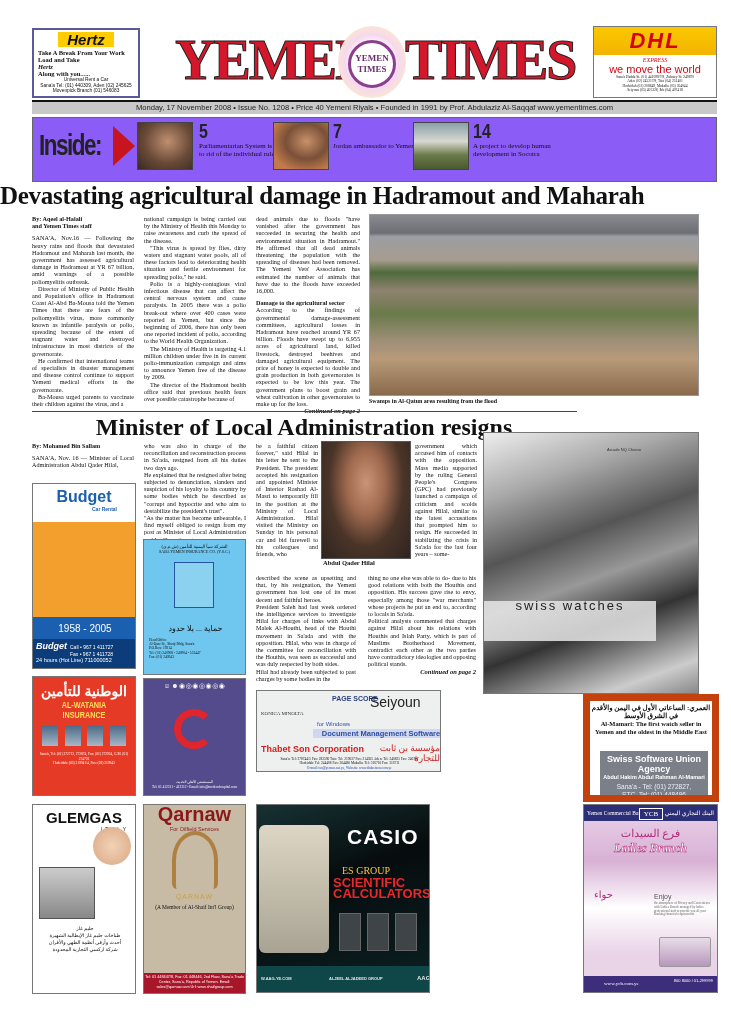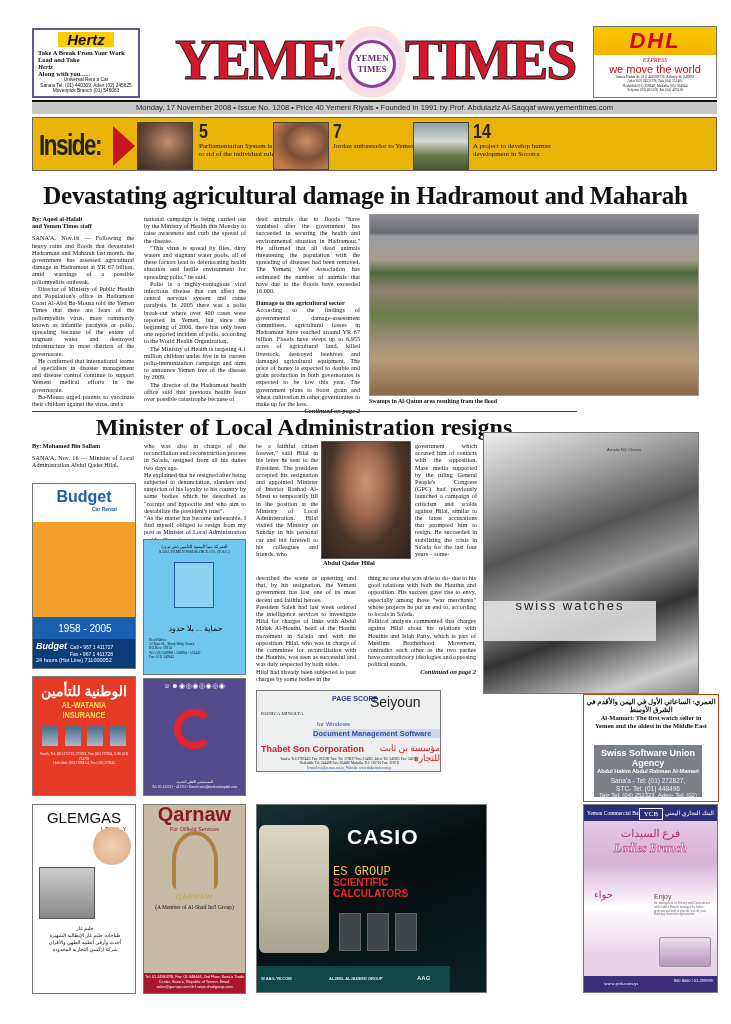--- a/index.html
+++ b/index.html
@@ -14,46 +14,46 @@
 #mast-times{left:405px;top:30px;font-family:"Liberation Serif",serif;font-weight:bold;font-size:56px;color:#d4172b;letter-spacing:-2px;line-height:60px;-webkit-text-stroke:1px #222}
 #emblem{left:338px;top:26px;width:68px;height:72px;border-radius:50%;background:radial-gradient(circle,#fff 35%,#f6d8ee 55%,#fbe6d0 75%,#fff 100%)}
 #emblem .ring{position:absolute;left:10px;top:14px;width:48px;height:48px;border-radius:50%;border:3px solid #8b3f8f;background:#fff;text-align:center;font-size:9px;font-weight:bold;color:#6b2d6f;line-height:11px;padding-top:10px}
 #dhl{left:593px;top:26px;width:124px;height:72px;border:1px solid #777;background:#fff}
 #dhl .top{background:linear-gradient(#f9c800,#f4b400);height:28px;text-align:center;font-family:"Liberation Sans",sans-serif;font-weight:bold;font-style:italic;color:#d40511;font-size:22px;line-height:28px;letter-spacing:2px}
 #dhl .exp{text-align:center;font-size:6px;font-style:italic;color:#d40511;margin-top:2px}
 #dhl .slogan{text-align:center;font-family:"Liberation Sans",sans-serif;color:#d40511;font-size:11px;line-height:12px}
 #dhl .addr{text-align:center;font-size:3.6px;line-height:4.3px}
 #dateline{left:32px;top:100px;width:685px;height:14px;background:#c8c8c8;border-top:2px solid #111;font-family:"Liberation Sans",sans-serif;font-size:7.6px;line-height:12px;text-align:center;color:#222}
 
-#inside{left:32px;top:117px;width:685px;height:54px;background:#eab308;border:1px solid #666}
+#inside{left:32px;top:117px;width:685px;height:65px;background:#8b5cf6;border:1px solid #666}
 #inside .lbl{position:absolute;left:6px;top:10px;font-family:"Liberation Sans",sans-serif;font-weight:bold;font-size:30px;letter-spacing:-2px;transform:scaleX(.75);transform-origin:left;color:#222}
 #inside .arrow{position:absolute;left:80px;top:8px;width:0;height:0;border-top:20px solid transparent;border-bottom:20px solid transparent;border-left:22px solid #c8141e}
 .ins-item{position:absolute;top:4px}
 .ins-item .ph{position:absolute;top:0;width:56px;height:48px;border:1px solid #444}
 .ins-item .num{position:absolute;top:-2px;font-family:"Liberation Sans",sans-serif;font-weight:bold;font-size:20px;color:#222;transform:scaleX(.8);transform-origin:left}
 .ins-item .txt{position:absolute;top:20px;font-size:7px;line-height:8.2px;width:110px}
 
-#h1{left:0;top:182px;width:731px;text-align:center;font-weight:bold;font-size:25px;letter-spacing:-.3px}
+#h1{left:0;top:182px;width:731px;text-align:left;font-weight:bold;font-size:25px;letter-spacing:-.3px}
 .col{position:absolute;font-size:6.2px;line-height:7.2px;text-align:justify}
 .col p{text-indent:6px}
 .byline{font-weight:bold}
 #flood-photo{left:369px;top:214px;width:330px;height:182px;background:linear-gradient(180deg,#8a8a92 0%,#6d6e74 10%,#9a9ea4 12%,#a89c8e 25%,#4f6a3c 32%,#8f8270 42%,#6a7a4a 55%,#9e8f78 70%,#b89a78 80%,#8a6a4c 100%);border:1px solid #999}
 #flood-cap{left:369px;top:398px;font-size:6px;font-weight:bold}
 #hr1{left:32px;top:411px;width:545px;height:1px;background:#444}
 #h2{left:30px;top:414px;width:548px;text-align:center;font-weight:bold;font-size:24px}
 
 #hilal-photo{left:321px;top:441px;width:90px;height:118px;background:radial-gradient(ellipse at 50% 35%,#c99478 0%,#a06a4f 30%,#4a3428 60%,#2d2420 100%);border:1px solid #555}
 #hilal-cap{left:323px;top:559px;font-size:6.5px;font-weight:bold}
 
 .ad{position:absolute;overflow:hidden;border:1px solid #777}
 #balmain{left:483px;top:432px;width:216px;height:262px;background:linear-gradient(160deg,#eee 0%,#aaa 20%,#555 40%,#999 55%,#333 70%,#ccc 90%,#888 100%)}
 #balmain .brand{position:absolute;left:0;top:168px;width:172px;height:40px;background:rgba(230,230,230,.85);text-align:center;font-family:"Liberation Serif",serif;font-size:24px;letter-spacing:1px;line-height:26px;color:#222}
 #balmain .sub{font-family:"Liberation Sans",sans-serif;font-size:13px;letter-spacing:2px;line-height:10px}
 #balmain .arcade{position:absolute;left:123px;top:14px;font-family:"Liberation Sans",sans-serif;font-size:4px;color:#333}
-#swiss{left:583px;top:694px;width:136px;height:108px;border:1px solid #c2410c;background:#fff}
+#swiss{left:583px;top:694px;width:136px;height:108px;border:7px solid #c2410c;background:#fff}
 #swiss .ar{font-size:7px;text-align:center;font-weight:bold;direction:rtl;margin-top:3px}
 #swiss .en{font-size:6.5px;line-height:7.5px;text-align:center;font-weight:bold}
 #swiss .box{position:absolute;left:10px;top:50px;width:108px;height:52px;background:#7b7f88;color:#fff;font-family:"Liberation Sans",sans-serif;text-align:center}
 #swiss .box .t{font-weight:bold;font-size:9px;line-height:10px;margin-top:3px}
 #swiss .box .s{font-weight:bold;font-size:5.5px}
 #swiss .box .c{font-size:6.5px;line-height:7.5px;margin-top:3px;color:#eef}
 #budget{left:32px;top:483px;width:104px;height:186px;background:#f29f2e}
 #budget .hd{background:#fff;height:38px;text-align:center;color:#1b5fb0;font-family:"Liberation Sans",sans-serif;font-weight:bold;font-size:16px;padding-top:4px}
 #budget .hd span{display:block;font-size:5px;color:#1b5fb0;text-align:right;padding-right:18px}
 #budget .fifty{position:absolute;left:8px;top:38px;font-family:"Liberation Sans",sans-serif;font-weight:bold;font-size:78px;color:#fff;letter-spacing:-8px;line-height:100px}
@@ -74,44 +74,44 @@
 #watania .small{font-size:3.5px;line-height:4.5px;padding:0 2px}
 #hospital{left:143px;top:678px;width:103px;height:118px;background:#534b8c;color:#fff}
 #hospital .icons{font-size:7px;text-align:center;letter-spacing:.5px;margin-top:3px}
 #hospital .crescent{position:absolute;left:30px;top:30px;width:40px;height:40px;border-radius:50%;border:7px solid #e0252c;border-right-color:transparent}
 #hospital .small{position:absolute;bottom:6px;width:100%;font-size:3.5px;text-align:center;line-height:4.3px}
 #thabet{left:256px;top:690px;width:185px;height:82px;background:#eef0f0}
 #thabet .pg{position:absolute;left:75px;top:4px;font-family:"Liberation Sans",sans-serif;font-size:7px;color:#2b3e7a;font-weight:bold;line-height:7px}
 #thabet .ww{position:absolute;left:113px;top:3px;font-family:"Liberation Sans",sans-serif;font-size:14px;color:#222}
 #thabet .km{position:absolute;left:4px;top:20px;font-size:5px;color:#333}
 #thabet .fw{position:absolute;left:60px;top:30px;font-family:"Liberation Sans",sans-serif;font-size:6px;color:#2f4fa0}
-#thabet .dms{position:absolute;left:56px;top:38px;width:136px;background:#cfd8f0;font-family:"Liberation Sans",sans-serif;font-size:7.5px;color:#2f4fa0;font-weight:bold;}
+#thabet .dms{position:absolute;left:56px;top:38px;width:136px;background:#cfd8f0;font-family:"Liberation Sans",sans-serif;font-size:7.5px;color:#2f4fa0;font-weight:bold;text-align:center}
 #thabet .corp{position:absolute;left:4px;top:53px;font-family:"Liberation Sans",sans-serif;font-size:9px;color:#d21e1e;font-weight:bold}
 #thabet .corp-ar{position:absolute;left:120px;top:52px;font-size:9px;color:#d21e1e;direction:rtl}
 #thabet .tel{position:absolute;left:2px;top:66px;width:181px;font-size:3.5px;line-height:4.3px;text-align:center}
 #thabet .tel .em{color:#1a3fb0}
 #glem{left:32px;top:804px;width:104px;height:190px;background:#fff}
-#glem .logo{font-family:"Liberation Sans",sans-serif;font-weight:normal;font-size:15px;text-align:center;margin-top:4px}
+#glem .logo{font-family:"Liberation Sans",sans-serif;font-weight:bold;font-size:15px;text-align:center;margin-top:4px}
 #glem .it{font-family:"Liberation Sans",sans-serif;font-size:5px;letter-spacing:3px;text-align:right;padding-right:6px}
 #glem .stove{position:absolute;left:6px;top:62px;width:56px;height:52px;background:linear-gradient(#ccc,#888);border:1px solid #555}
 #glem .chef{position:absolute;left:60px;top:22px;width:38px;height:38px;border-radius:50%;background:radial-gradient(#f2d2b6,#d9a784)}
 #glem .ar{position:absolute;left:4px;top:120px;width:96px;font-size:5px;text-align:center;line-height:7px;direction:rtl}
 #qarnaw{left:143px;top:804px;width:103px;height:190px;background:#c7bba5}
 #qarnaw .logo{font-family:"Liberation Sans",sans-serif;font-weight:bold;font-size:20px;color:#8a1a1a;text-align:center;margin-top:-2px}
 #qarnaw .sub{font-family:"Liberation Sans",sans-serif;font-size:5.5px;color:#8a1a1a;text-align:center}
 #qarnaw .mark{position:absolute;left:28px;top:26px;width:46px;height:58px;border:4px solid #b08040;border-radius:50% 50% 10% 10%;border-bottom:none}
 #qarnaw .name{position:absolute;top:88px;width:100%;font-family:"Liberation Sans",sans-serif;font-size:7px;color:#c8a050;letter-spacing:1px;text-align:center}
 #qarnaw .mem{position:absolute;top:99px;width:100%;font-size:5.5px;text-align:center}
 #qarnaw .body{position:absolute;top:112px;width:100%;font-family:"Liberation Sans",sans-serif;font-size:7.5px;line-height:10.5px;text-align:center}
 #qarnaw .ft{position:absolute;bottom:0;width:100%;height:20px;background:#a8162a;color:#fff;font-family:"Liberation Sans",sans-serif;font-size:3.8px;line-height:4.8px;text-align:center;padding-top:2px}
-#casio{left:256px;top:804px;width:231px;height:189px;background:linear-gradient(160deg,#173234 0%,#070c0e 40%,#0b2123 100%)}
+#casio{left:256px;top:804px;width:174px;height:189px;background:linear-gradient(160deg,#173234 0%,#070c0e 40%,#0b2123 100%)}
 #casio .calc{position:absolute;left:2px;top:20px;width:70px;height:128px;background:linear-gradient(#ddd6c4,#a9a393);border-radius:6px}
 #casio .brand{position:absolute;left:90px;top:20px;font-family:"Liberation Sans",sans-serif;font-weight:bold;color:#fff;font-size:21px;letter-spacing:1px}
-#casio .es{position:absolute;left:76px;top:60px;font-family:Liberation Mono, monospace;font-size:12px;color:#f0c84a}
-#casio .sci{position:absolute;left:76px;top:72px;font-family:"Liberation Sans",sans-serif;font-weight:bold;color:#e8282a;font-size:10px;line-height:11px}
+#casio .es{position:absolute;left:85px;top:60px;font-family:Liberation Serif, serif;font-size:10px;color:#f0c84a}
+#casio .sci{position:absolute;left:76px;top:72px;font-family:"Liberation Sans",sans-serif;font-weight:bold;color:#e8282a;font-size:13px;line-height:11px}
 #casio .mini{position:absolute;top:108px;width:22px;height:38px;background:#3e4448;border:1px solid #666}
 #casio .ft{position:absolute;bottom:0;left:0;width:193px;height:26px;background:#0f4648;color:#e5e5e5;font-family:"Liberation Sans",sans-serif;font-size:4px;font-weight:bold}
 #casio .ft span{position:absolute;top:10px}
 #ycb{left:583px;top:804px;width:135px;height:189px;background:linear-gradient(180deg,#ead3e9 0%,#d8b1d5 30%,#fff 55%,#e9d3e7 80%)}
 #ycb .hd{background:#2d2e78;color:#fff;height:16px;font-size:5.5px;line-height:16px;padding:0 3px}
 #ycb .hd .ar{float:right;direction:rtl;font-size:6px}
 #ycb .logo{position:absolute;left:55px;top:3px;width:24px;height:12px;border:1px solid #fff;color:#fff;font-size:7px;text-align:center;line-height:11px;background:#2d2e78}
 #ycb .ar-t{position:absolute;top:22px;width:100%;text-align:center;font-size:11px;color:#b22a7a;direction:rtl}
 #ycb .en-t{position:absolute;top:36px;width:100%;text-align:center;font-size:12px;font-style:italic;font-weight:bold;color:#fff;-webkit-text-stroke:.5px #b22a7a}
 #ycb .hawa{position:absolute;left:10px;top:84px;font-size:10px;color:#b22a7a;direction:rtl}

